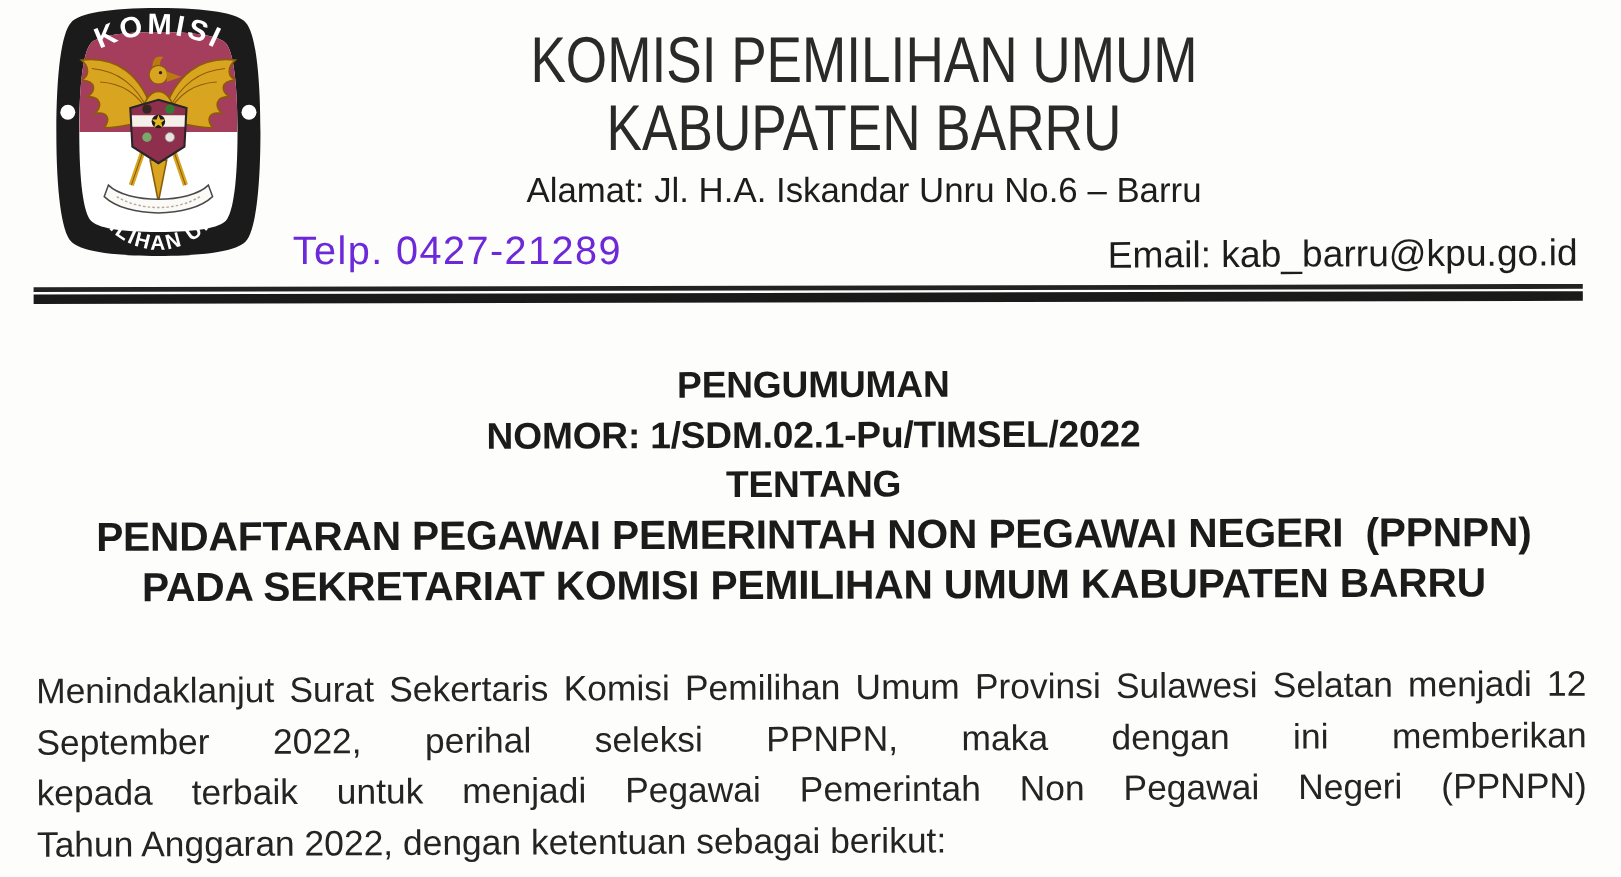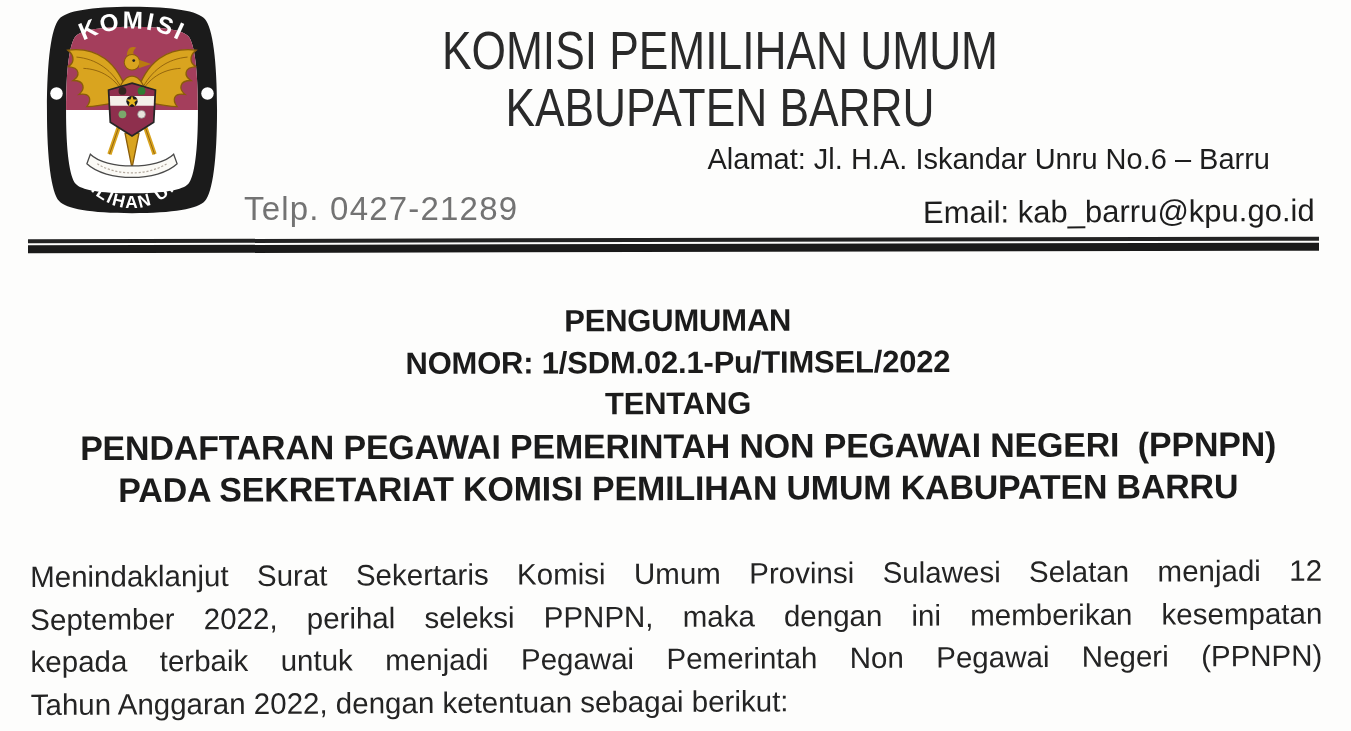--- a/index.html
+++ b/index.html
@@ -16,23 +16,23 @@
   .logo svg{display:block;width:100%;height:100%;}
   
   .org-block{position:absolute;left:170px;top:22px;width:1100px;text-align:center;}
   .org-line{
     display:block;font-size:54px;line-height:57px;font-weight:normal;
     color:#2a2a2a;transform:scaleX(0.82);transform-origin:50% 50%;
     letter-spacing:0px;white-space:pre;
   }
   .address-line{
     display:block;margin-top:6px;font-size:29px;line-height:34px;
-    color:#1d1d1d;white-space:pre;text-align:right;
+    color:#1d1d1d;white-space:pre;
   }
-  .telp{position:absolute;left:244px;top:190px;font-size:33px;letter-spacing:1.2px;color:#737373;}
+  .telp{position:absolute;left:244px;top:190px;font-size:33px;letter-spacing:1.2px;color:#6d28d9;}
   .email{position:absolute;right:36px;top:194px;font-size:31px;color:#1d1d1d;transform:rotate(-0.3deg);}
   
   .rule{position:absolute;left:28px;right:32px;top:238px;transform:rotate(-0.12deg);}
   .rule .thin{height:4px;background:#232323;}
   .rule .gap{height:2px;background:transparent;}
   .rule .thick{height:8px;background:#1a1a1a;}
   
   .headings{
     position:absolute;left:0;top:300px;width:1356px;text-align:center;
     font-weight:bold;color:#1b1b1b;transform:rotate(-0.2deg);
@@ -137,38 +137,38 @@
     <div class="h-line h-lg">PENDAFTARAN PEGAWAI PEMERINTAH NON PEGAWAI NEGERI  (PPNPN)</div>
     <div class="h-line h-lg">PADA SEKRETARIAT KOMISI PEMILIHAN UMUM KABUPATEN BARRU</div>
   </div>
 
   <div class="body-text">
     <div class="b-line jflex">
         <span>Menindaklanjut</span>
         <span>Surat</span>
         <span>Sekertaris</span>
         <span>Komisi</span>
+        <span>Pemilihan</span>
         <span>Umum</span>
         <span>Provinsi</span>
         <span>Sulawesi</span>
         <span>Selatan</span>
         <span>menjadi</span>
         <span>12</span>
       </div>
     <div class="b-line jflex">
         <span>September</span>
         <span>2022,</span>
         <span>perihal</span>
         <span>seleksi</span>
         <span>PPNPN,</span>
         <span>maka</span>
         <span>dengan</span>
         <span>ini</span>
         <span>memberikan</span>
-        <span>kesempatan</span>
       </div>
     <div class="b-line jflex">
         <span>kepada</span>
         <span>terbaik</span>
         <span>untuk</span>
         <span>menjadi</span>
         <span>Pegawai</span>
         <span>Pemerintah</span>
         <span>Non</span>
         <span>Pegawai</span>

